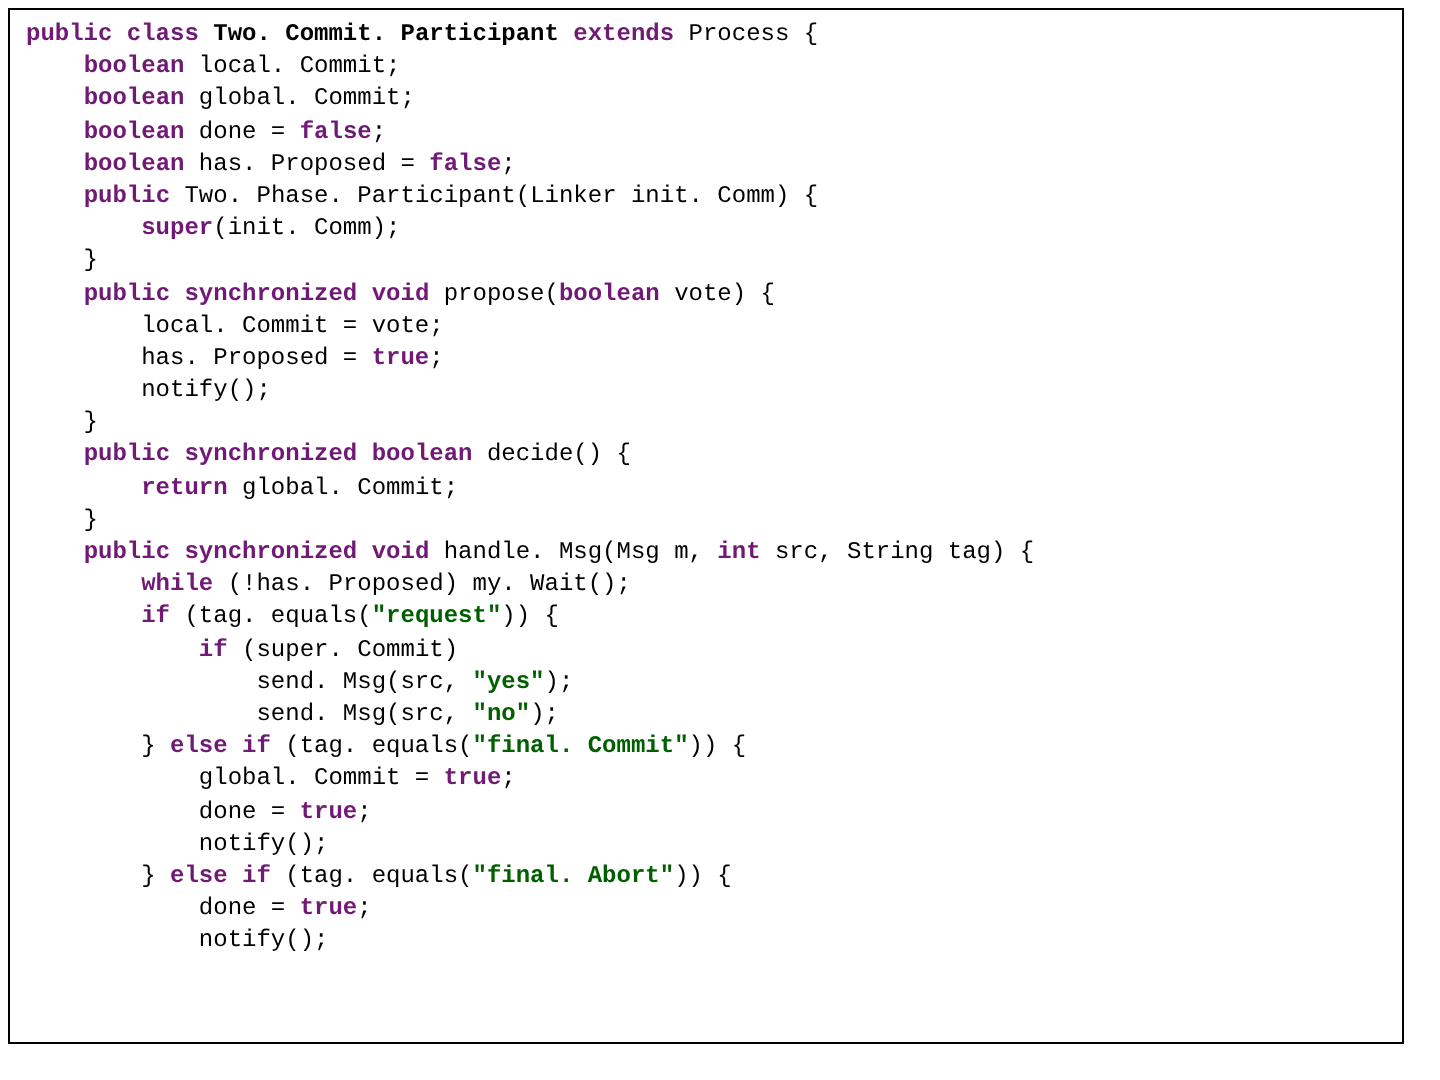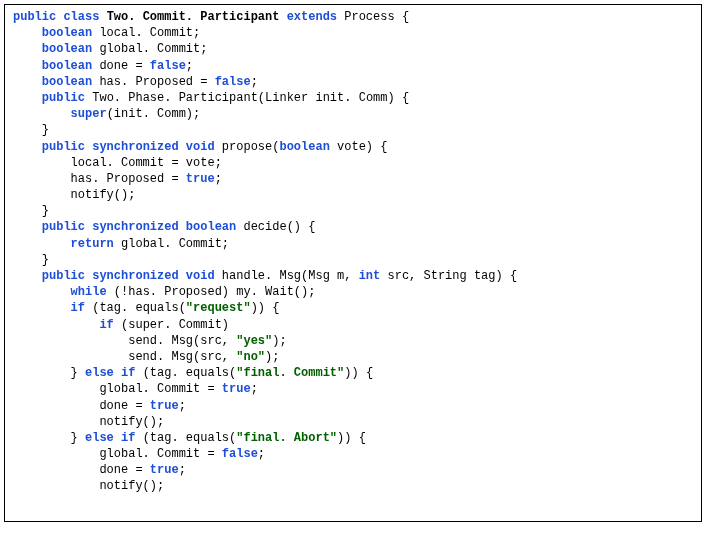--- a/index.html
+++ b/index.html
@@ -13,21 +13,21 @@
   .code-box {
     border: 1px solid #000;
     width: 698px;
     height: 518px;
     padding: 4px 8px;
     margin: 4px;
     box-sizing: border-box;
     overflow: hidden;
   }
   .line { white-space: pre; }
-  .kw { color: #1d4ed8; font-weight: bold; }
+  .kw { color: #701a75; font-weight: bold; }
   .str { color: #006000; font-weight: bold; }
   .bold { font-weight: bold; }
 </style>
 </head>
 <body>
 
 <div class="code-box">
   <div id="code-lines">
       <div class="line"><span class="kw">public class </span><span class="bold">Two. Commit. Participant </span><span class="kw">extends </span><span>Process {</span></div>
       <div class="line"><span>    </span><span class="kw">boolean </span><span>local. Commit;</span></div>
@@ -49,17 +49,16 @@
       <div class="line"><span>        </span><span class="kw">while </span><span>(!has. Proposed) my. Wait();</span></div>
       <div class="line"><span>        </span><span class="kw">if </span><span>(tag. equals(</span><span class="str">"request"</span><span>)) {</span></div>
       <div class="line"><span>            </span><span class="kw">if </span><span>(super. Commit)</span></div>
       <div class="line"><span>                send. Msg(src, </span><span class="str">"yes"</span><span>);</span></div>
       <div class="line"><span>                send. Msg(src, </span><span class="str">"no"</span><span>);</span></div>
       <div class="line"><span>        } </span><span class="kw">else if </span><span>(tag. equals(</span><span class="str">"final. Commit"</span><span>)) {</span></div>
       <div class="line"><span>            global. Commit = </span><span class="kw">true</span><span>;</span></div>
       <div class="line"><span>            done = </span><span class="kw">true</span><span>;</span></div>
       <div class="line"><span>            notify();</span></div>
       <div class="line"><span>        } </span><span class="kw">else if </span><span>(tag. equals(</span><span class="str">"final. Abort"</span><span>)) {</span></div>
-      <div class="line"><span>            global. Commit = </span><span class="kw">false</span><span>;</span></div>
       <div class="line"><span>            done = </span><span class="kw">true</span><span>;</span></div>
       <div class="line"><span>            notify();</span></div>
     </div>
 </div>
 
 </body></html>

